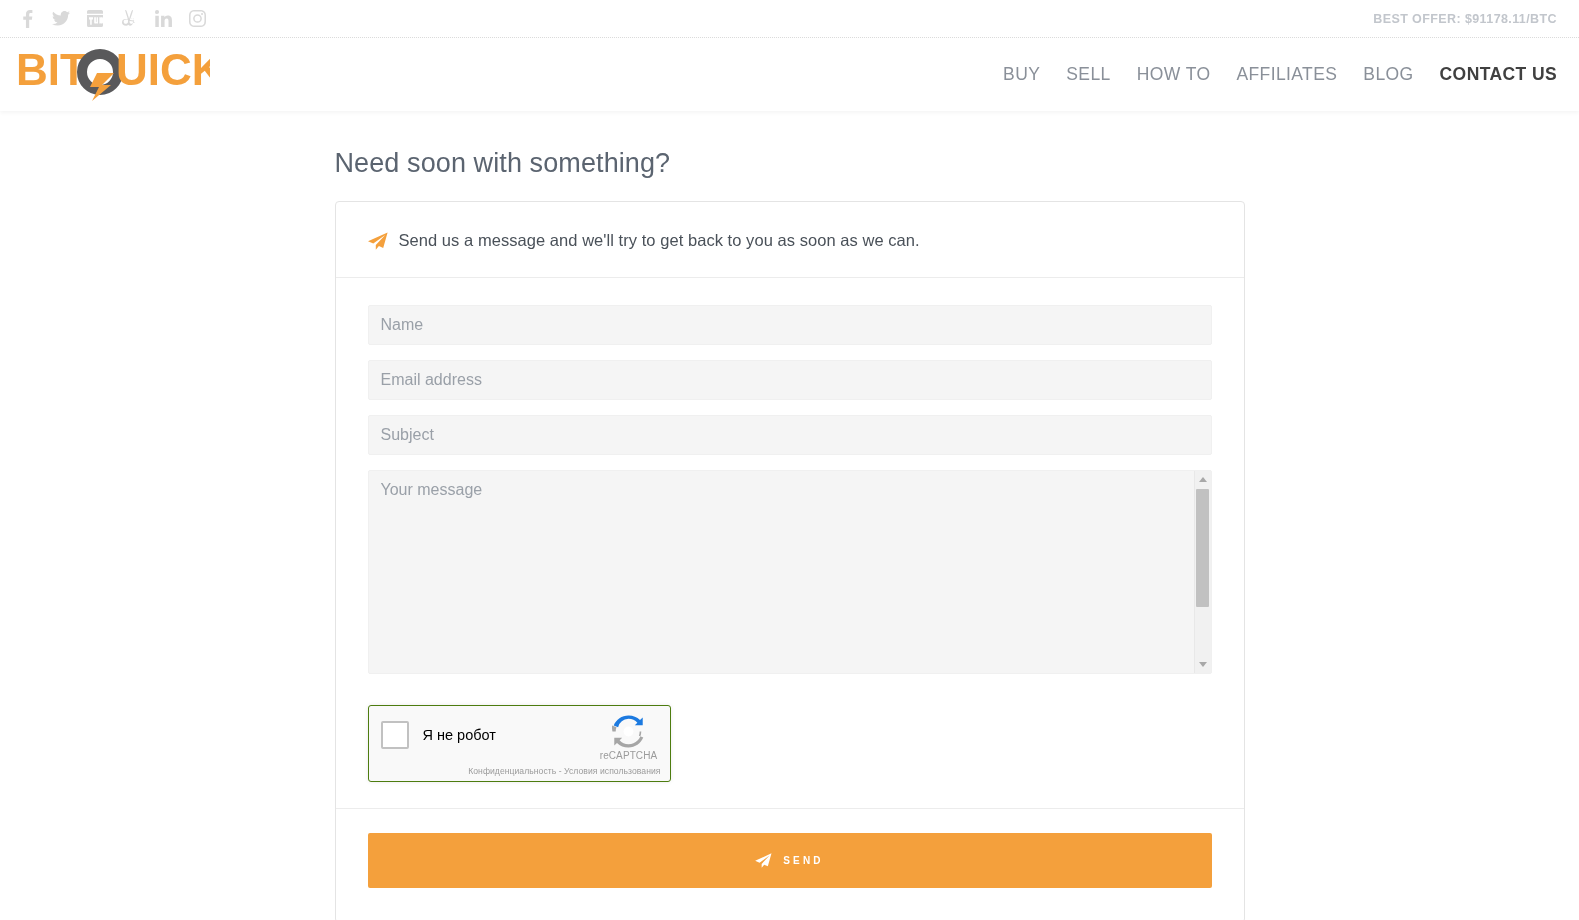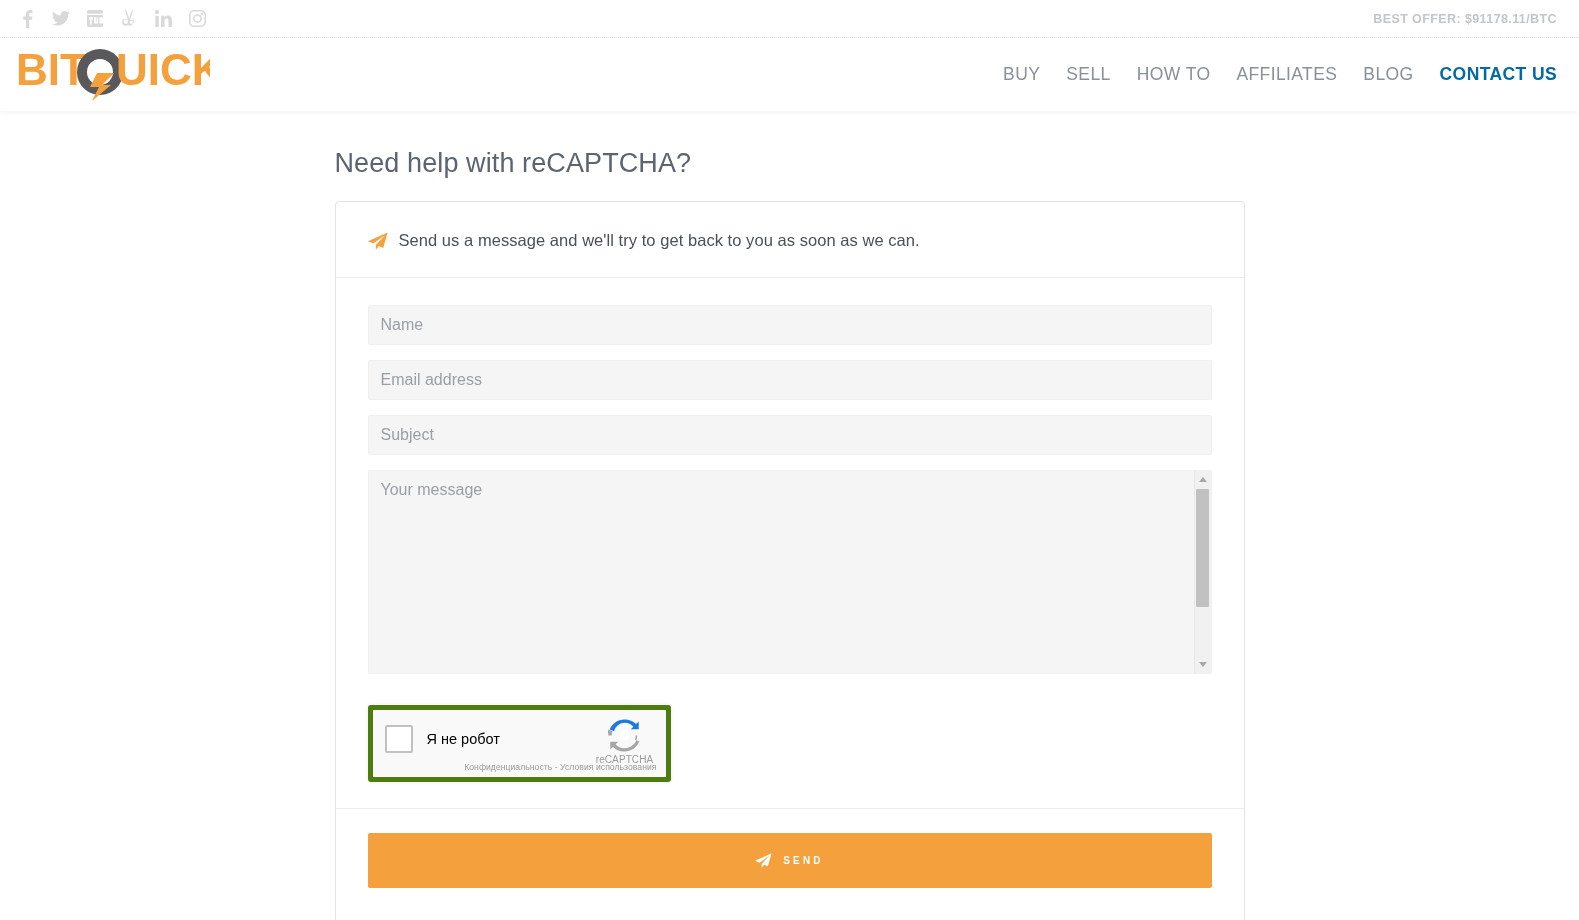--- a/index.html
+++ b/index.html
@@ -73,21 +73,21 @@
   .nav a {
     font-size: 17.5px;
     color: #8a9099;
     text-decoration: none;
     letter-spacing: .4px;
     padding: 0 13px;
     line-height: 1;
     white-space: nowrap;
   }
   .nav a.active {
-    color: #0369a1;
+    color: #404040;
     font-weight: bold;
     padding-right: 0;
   }
 
   
   .main {
     padding: 0;
   }
   .wrap {
     width: 910px;
@@ -192,21 +192,21 @@
     height: 118px;
     flex: 0 0 auto;
   }
   .strack { flex: 1 1 auto; }
 
   
   .recaptcha {
     width: 303px;
     height: 77px;
     background: #f9f9f9;
-    border: 5px solid #4d7c0f;
+    border: 1px solid #4d7c0f;
     border-radius: 3px;
     box-shadow: 0 0 4px rgba(0,0,0,.08);
     display: flex;
     align-items: flex-start;
     padding: 0;
     position: relative;
     margin-bottom: 2px;
   }
   .rc-left {
     display: flex;
@@ -333,21 +333,21 @@
     <a href="#">HOW TO</a>
     <a href="#">AFFILIATES</a>
     <a href="#">BLOG</a>
     <a href="#" class="active">CONTACT US</a>
   </nav>
 </div>
 
 <div class="main">
   <div class="wrap">
 
-    <h1 class="page-title">Need help with reCAPTCHA?</h1>
+    <h1 class="page-title">Need soon with something?</h1>
 
     <div class="card">
 
       <div class="card-head">
         <svg class="plane" width="20" height="18" viewBox="0 0 20 18">
           <path d="M19.6.4 0 9.3l5.3 2.3L17.2 3 7.8 13.1v4.6l3.1-3.6 4.3 1.9z" fill="#f4a03c"></path>
         </svg>
         <span class="txt">Send us a message and we'll try to get back to you as soon as we can.</span>
       </div>
 

